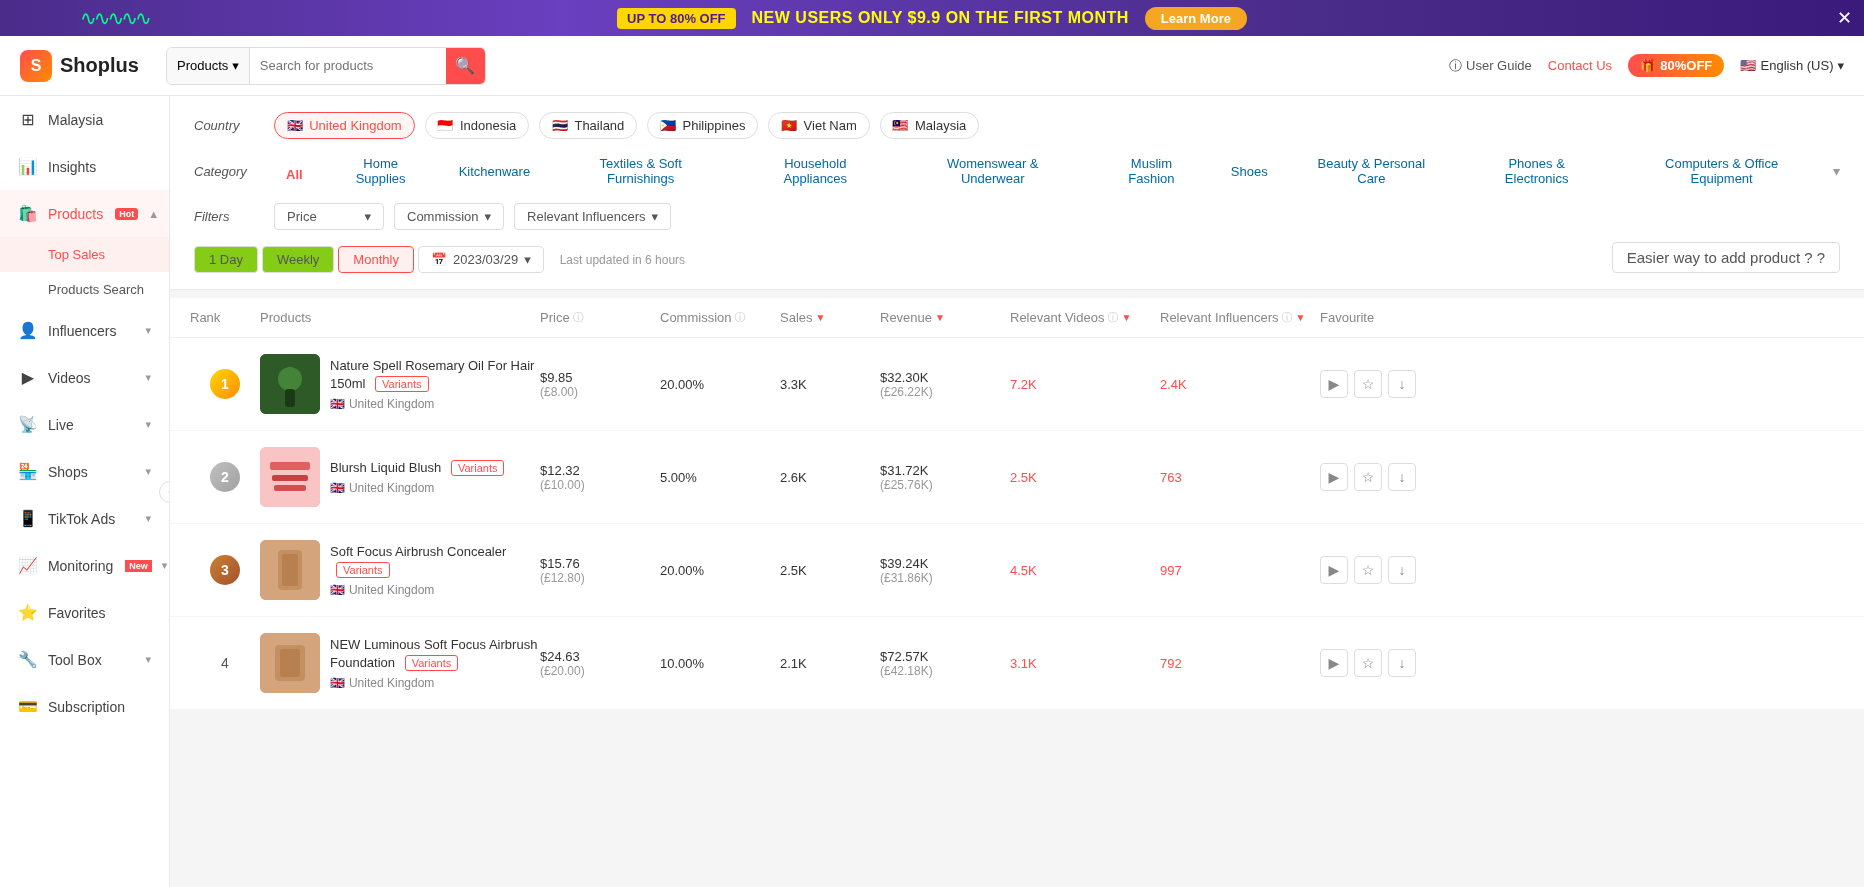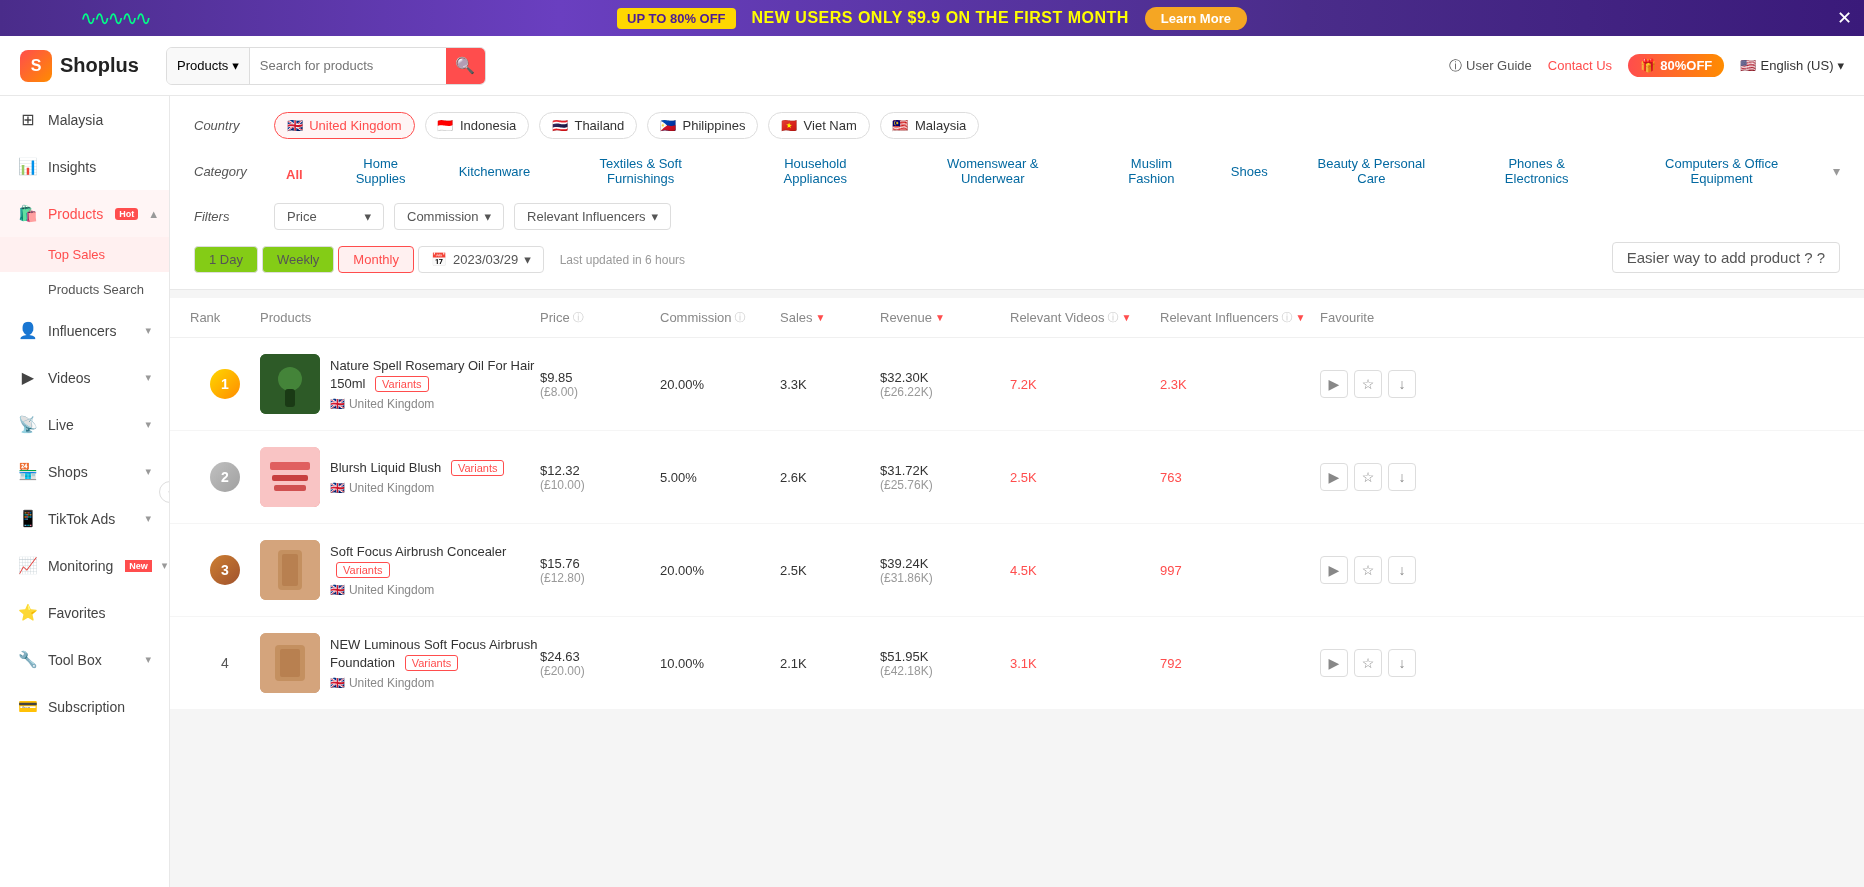--- a/index.html
+++ b/index.html
@@ -735,21 +735,21 @@
           <div>$9.85</div>
           <div class="price-gbp">(£8.00)</div>
         </div>
         <div class="commission-cell">20.00%</div>
         <div class="sales-cell">3.3K</div>
         <div class="revenue-cell">
           <div>$32.30K</div>
           <div class="revenue-gbp">(£26.22K)</div>
         </div>
         <div class="relevant-videos">7.2K</div>
-        <div class="relevant-influencers">2.3K</div>
+        <div class="relevant-influencers">2.4K</div>
         <div class="fav-actions">
           <button class="fav-btn">▶</button>
           <button class="fav-btn">☆</button>
           <button class="fav-btn">↓</button>
         </div>
       </div>
 
       <div class="table-row">
         <div class="rank-cell">
           <div class="rank-badge rank-2">2</div>
@@ -858,21 +858,21 @@
             </div>
           </div>
         </div>
         <div class="price-cell">
           <div>$24.63</div>
           <div class="price-gbp">(£20.00)</div>
         </div>
         <div class="commission-cell">10.00%</div>
         <div class="sales-cell">2.1K</div>
         <div class="revenue-cell">
-          <div>$51.95K</div>
+          <div>$72.57K</div>
           <div class="revenue-gbp">(£42.18K)</div>
         </div>
         <div class="relevant-videos">3.1K</div>
         <div class="relevant-influencers">792</div>
         <div class="fav-actions">
           <button class="fav-btn">▶</button>
           <button class="fav-btn">☆</button>
           <button class="fav-btn">↓</button>
         </div>
       </div>

